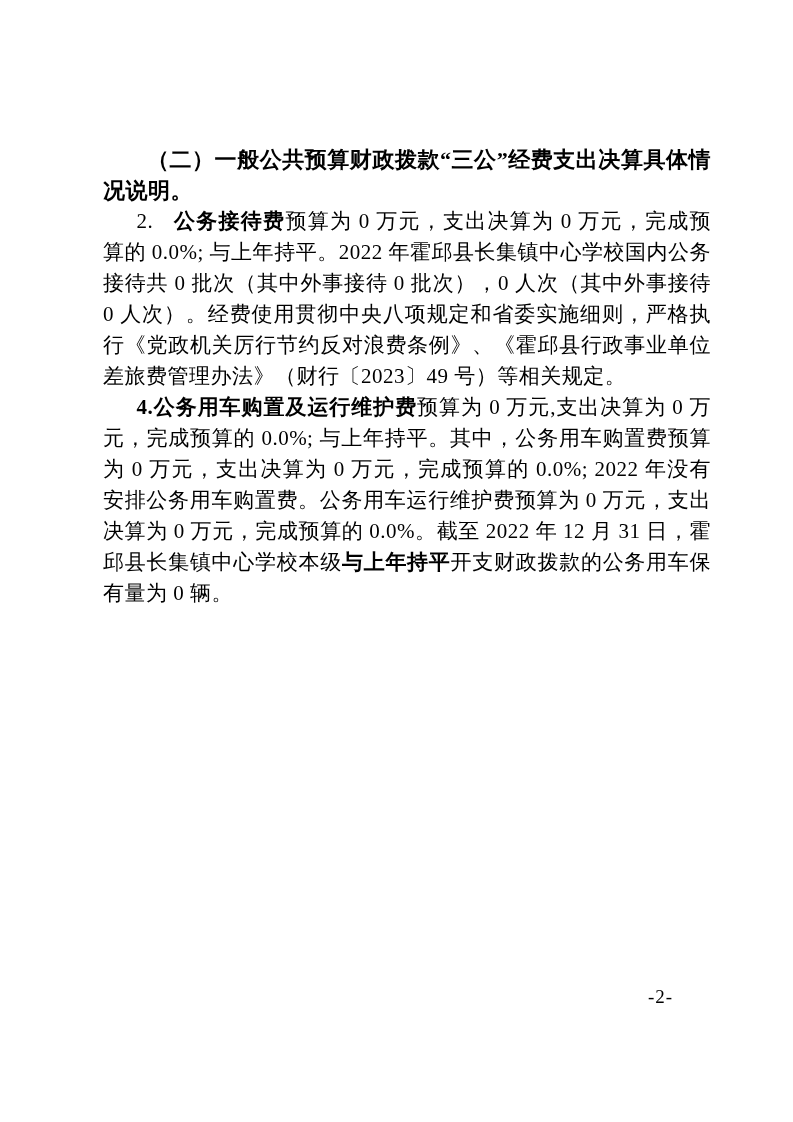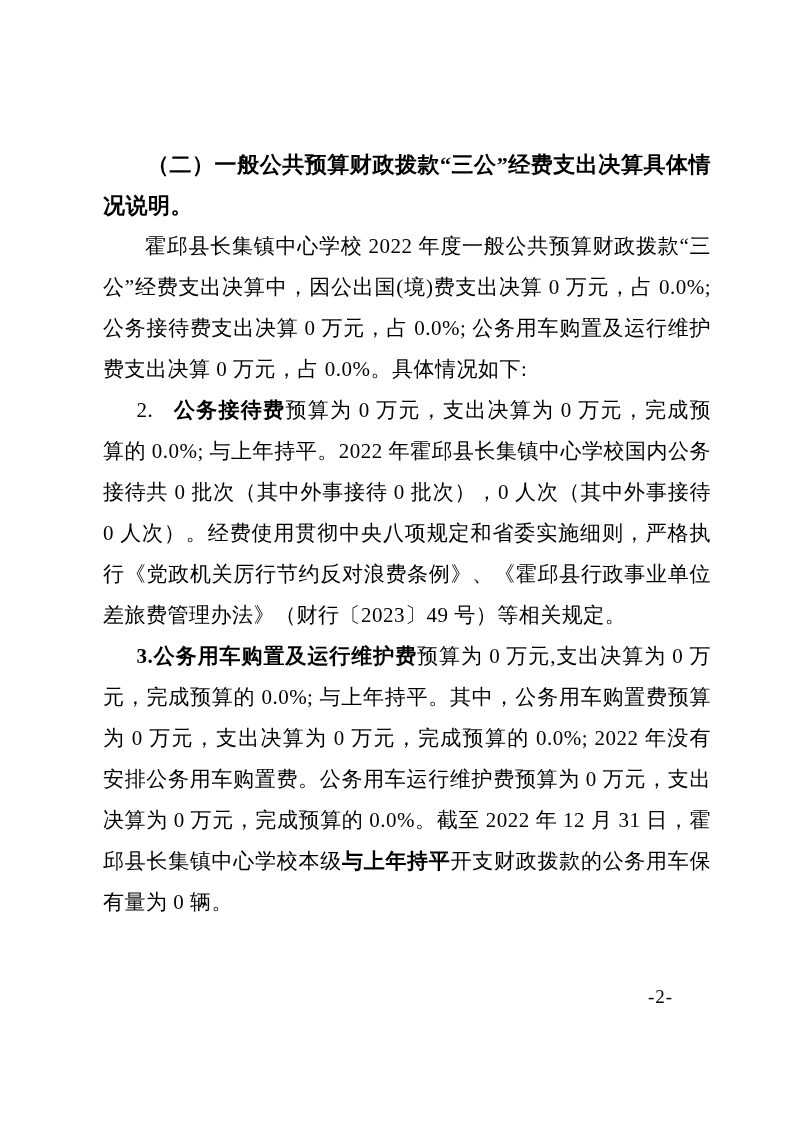--- a/index.html
+++ b/index.html
@@ -15,21 +15,21 @@
     overflow: hidden;
     font-family: "Liberation Serif", "DejaVu Serif", serif;
     color: #000000;
   }
   .content {
     position: absolute;
     left: 103px;
     top: 144px;
     width: 608px;
     font-size: 21px;
-    line-height: 41px;
+    line-height: 31px;
     text-align: justify;
     text-justify: inter-ideograph;
     letter-spacing: 0.5px;
   }
   .content p {
     margin: 0;
     padding: 0;
   }
   .heading {
     font-weight: bold;
@@ -59,23 +59,22 @@
   }
 </style>
 </head>
 <body>
 
 <div class="page">
   <div class="content">
 
     <p class="heading">（二）一般公共预算财政拨款“三公”经费支出决算具体情况说明。</p>
 
-    <p class="indent2">霍邱县长集镇中心学校 2022 年度一般公共预算财政拨款“三公”经费支出决算中，因公出国(境)费支出决算 0 万元，占 0.0%; 公务接待费支出决算 0 万元，占 0.0%; 公务用车购置及运行维护费支出决算 0 万元，占 0.0%。具体情况如下:</p>
 
 
     <p class="indent15"><span>2.</span><span class="bold gap">公务接待费</span><span>预算为 0 万元，支出决算为 0 万元，完成预算的 0.0%; 与上年持平。2022 年霍邱县长集镇中心学校国内公务接待共 0 批次（其中外事接待 0 批次），0 人次（其中外事接待 0 人次）。经费使用贯彻中央八项规定和省委实施细则，严格执行《党政机关厉行节约反对浪费条例》、《霍邱县行政事业单位差旅费管理办法》（财行〔2023〕49 号）等相关规定。</span></p>
 
-    <p class="indent15"><span class="bold">3.公务用车购置及运行维护费</span><span>预算为 0 万元,支出决算为 0 万元，完成预算的 0.0%; 与上年持平。其中，公务用车购置费预算为 0 万元，支出决算为 0 万元，完成预算的 0.0%; 2022 年没有安排公务用车购置费。公务用车运行维护费预算为 0 万元，支出决算为 0 万元，完成预算的 0.0%。截至 2022 年 12 月 31 日，霍邱县长集镇中心学校本级</span><span class="bold">与上年持平</span><span>开支财政拨款的公务用车保有量为 0 辆。</span></p>
+    <p class="indent15"><span class="bold">4.公务用车购置及运行维护费</span><span>预算为 0 万元,支出决算为 0 万元，完成预算的 0.0%; 与上年持平。其中，公务用车购置费预算为 0 万元，支出决算为 0 万元，完成预算的 0.0%; 2022 年没有安排公务用车购置费。公务用车运行维护费预算为 0 万元，支出决算为 0 万元，完成预算的 0.0%。截至 2022 年 12 月 31 日，霍邱县长集镇中心学校本级</span><span class="bold">与上年持平</span><span>开支财政拨款的公务用车保有量为 0 辆。</span></p>
 
   </div>
 
   <div class="pagenum">-2-</div>
 </div>
 
 </body></html>

